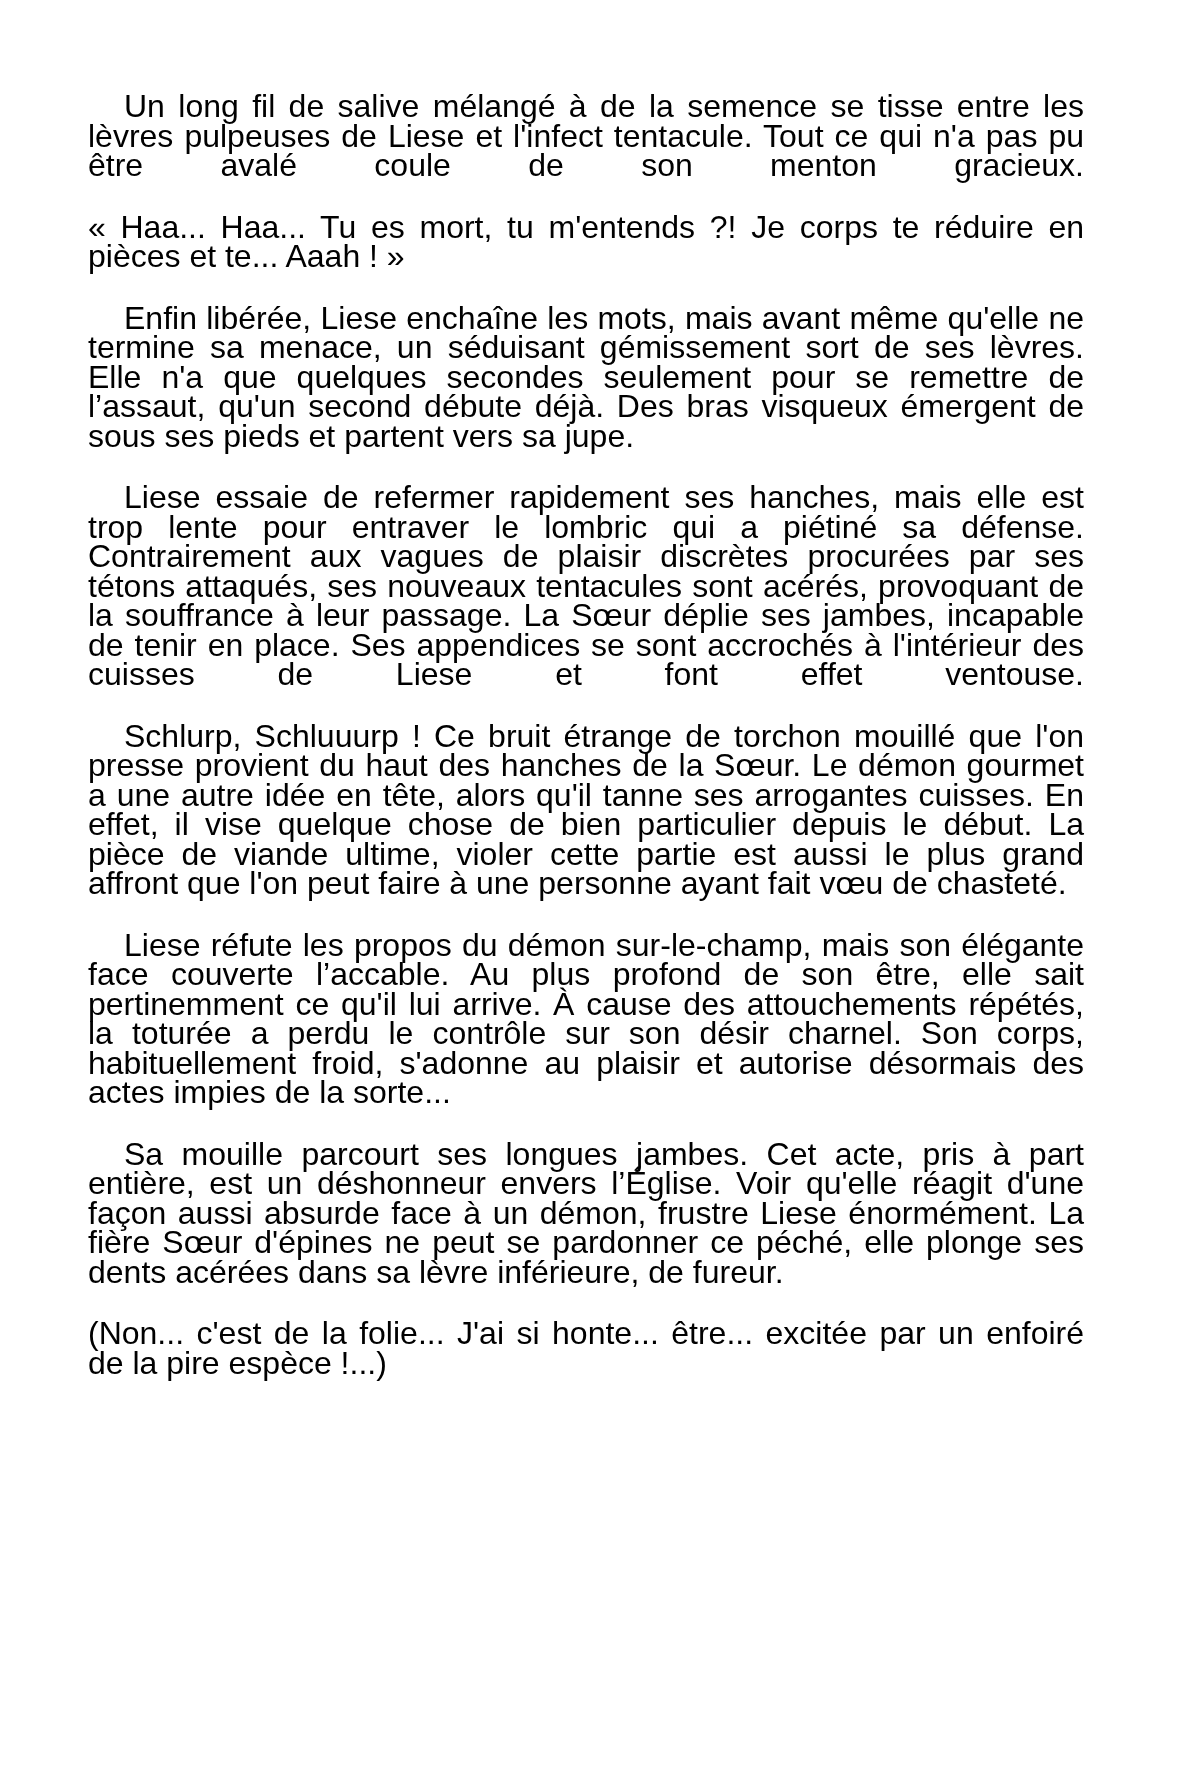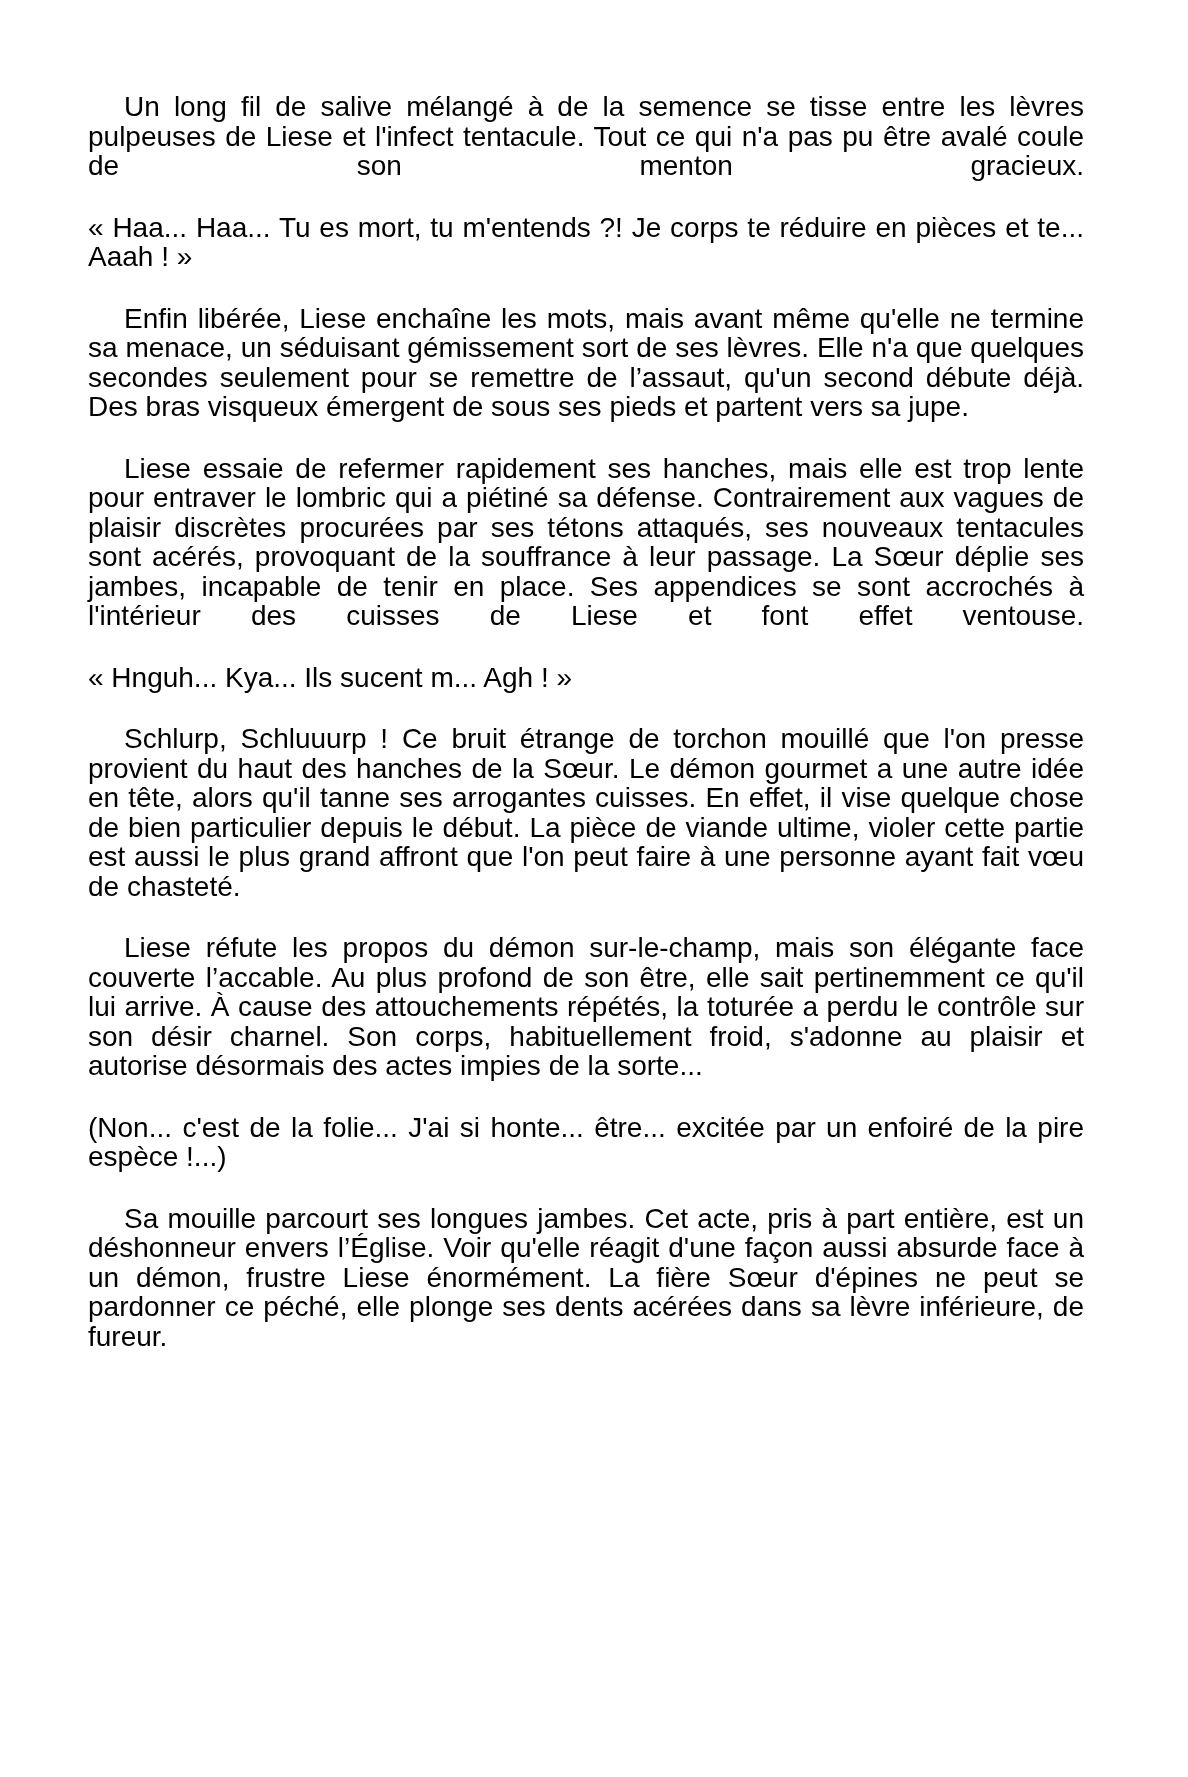--- a/index.html
+++ b/index.html
@@ -9,21 +9,21 @@
   }
   .page {
     position: relative;
     width: 1188px;
     height: 1777px;
     background: #ffffff;
     box-sizing: border-box;
     padding: 92px 104px 0 88px;
     overflow: hidden;
     font-family: "Liberation Sans", "DejaVu Sans", sans-serif;
-    font-size: 28px;
+    font-size: 32px;
     line-height: 29.5px;
     color: #000000;
   }
   .para {
     margin: 0 0 32px 0;
     text-align: justify;
     word-spacing: normal;
   }
   .para.indent {
     text-indent: 36px;
@@ -34,18 +34,17 @@
   }
 </style>
 </head>
 <body>
 
 <div class="page">
   <p class="para indent justify-last">Un long fil de salive mélangé à de la semence se tisse entre les lèvres pulpeuses de Liese et l'infect tentacule. Tout ce qui n'a pas pu être avalé coule de son menton gracieux.</p>
   <p class="para">« Haa... Haa... Tu es mort, tu m'entends ?! Je corps te réduire en pièces et te... Aaah ! »</p>
   <p class="para indent">Enfin libérée, Liese enchaîne les mots, mais avant même qu'elle ne termine sa menace, un séduisant gémissement sort de ses lèvres. Elle n'a que quelques secondes seulement pour se remettre de l’assaut, qu'un second débute déjà. Des bras visqueux émergent de sous ses pieds et partent vers sa jupe.</p>
   <p class="para indent justify-last">Liese essaie de refermer rapidement ses hanches, mais elle est trop lente pour entraver le lombric qui a piétiné sa défense. Contrairement aux vagues de plaisir discrètes procurées par ses tétons attaqués, ses nouveaux tentacules sont acérés, provoquant de la souffrance à leur passage. La Sœur déplie ses jambes, incapable de tenir en place. Ses appendices se sont accrochés à l'intérieur des cuisses de Liese et font effet ventouse.</p>
-  <p class="para">« Hnguh... Kya... Ils sucent m... Agh ! »</p>
   <p class="para indent">Schlurp, Schluuurp ! Ce bruit étrange de torchon mouillé que l'on presse provient du haut des hanches de la Sœur. Le démon gourmet a une autre idée en tête, alors qu'il tanne ses arrogantes cuisses. En effet, il vise quelque chose de bien particulier depuis le début. La pièce de viande ultime, violer cette partie est aussi le plus grand affront que l'on peut faire à une personne ayant fait vœu de chasteté.</p>
   <p class="para indent">Liese réfute les propos du démon sur-le-champ, mais son élégante face couverte l’accable. Au plus profond de son être, elle sait pertinemment ce qu'il lui arrive. À cause des attouchements répétés, la toturée a perdu le contrôle sur son désir charnel. Son corps, habituellement froid, s'adonne au plaisir et autorise désormais des actes impies de la sorte...</p>
+  <p class="para indent">Sa mouille parcourt ses longues jambes. Cet acte, pris à part entière, est un déshonneur envers l’Église. Voir qu'elle réagit d'une façon aussi absurde face à un démon, frustre Liese énormément. La fière Sœur d'épines ne peut se pardonner ce péché, elle plonge ses dents acérées dans sa lèvre inférieure, de fureur.</p>
   <p class="para">(Non... c'est de la folie... J'ai si honte... être... excitée par un enfoiré de la pire espèce !...)</p>
-  <p class="para indent">Sa mouille parcourt ses longues jambes. Cet acte, pris à part entière, est un déshonneur envers l’Église. Voir qu'elle réagit d'une façon aussi absurde face à un démon, frustre Liese énormément. La fière Sœur d'épines ne peut se pardonner ce péché, elle plonge ses dents acérées dans sa lèvre inférieure, de fureur.</p>
 </div>
 
 </body></html>

